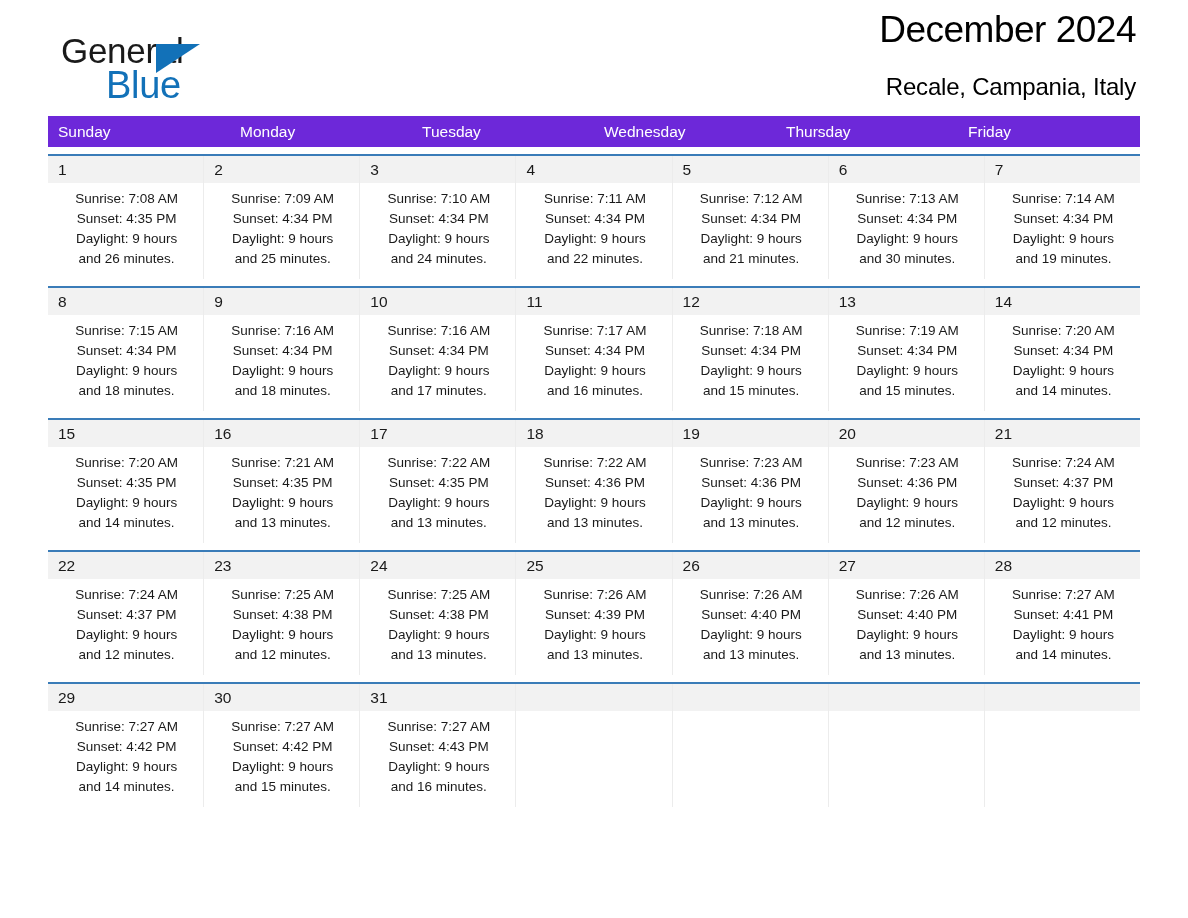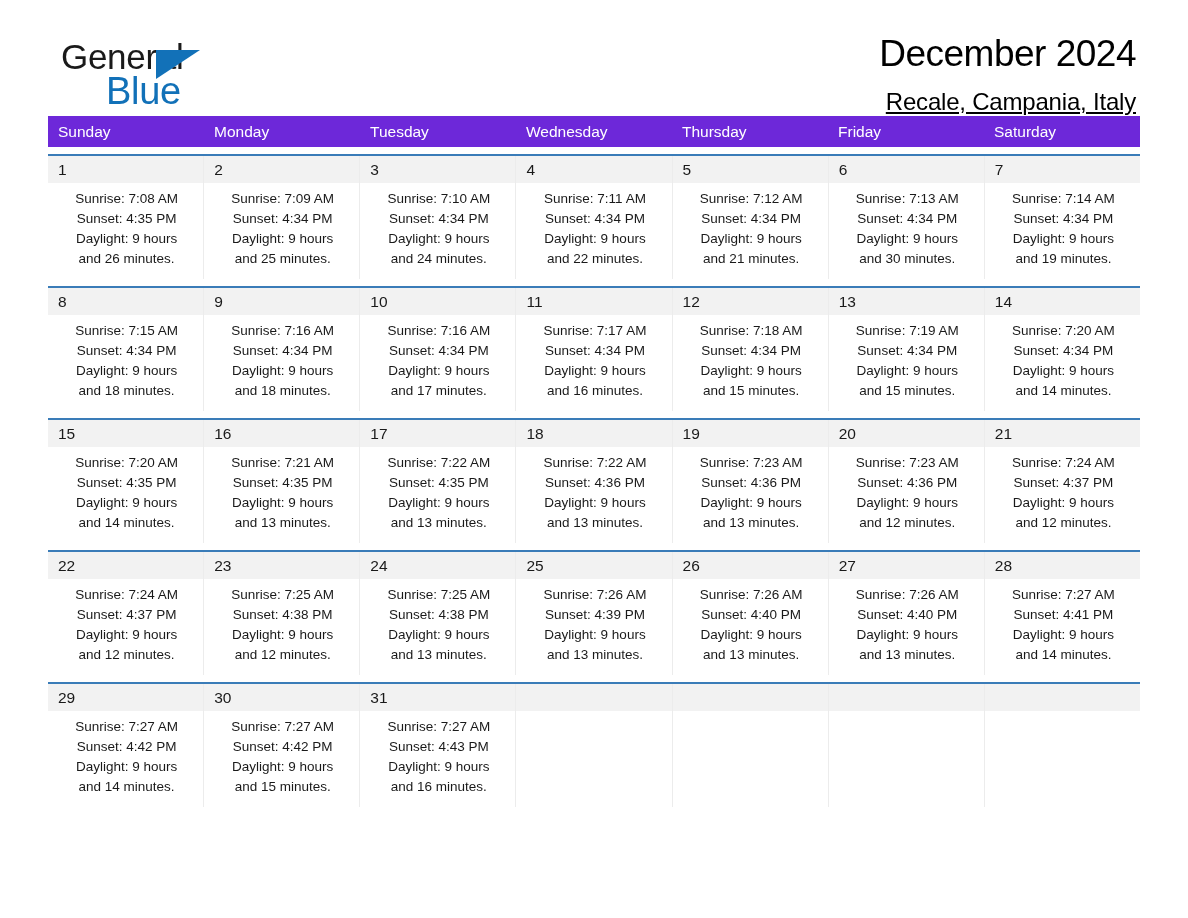--- a/index.html
+++ b/index.html
@@ -18,21 +18,21 @@
     position: relative;
     width: 1188px;
     height: 918px;
     box-sizing: border-box;
     padding: 0 48px;
   }
 
   
   .header {
     display: flex;
-    align-items: center;
+    align-items: flex-end;
     justify-content: space-between;
     padding-top: 44px;
     height: 102px;
     box-sizing: border-box;
   }
   .brand {
     position: relative;
     width: 180px;
     height: 70px;
     margin-left: 13px;
@@ -75,23 +75,22 @@
     line-height: 50px;
     font-weight: 400;
     color: #000000;
     letter-spacing: -0.5px;
   }
   .location {
     font-size: 24px;
     line-height: 30px;
     font-weight: 400;
     color: #000000;
-    margin-top: 8px;
+    margin-top: 17px;
     letter-spacing: -0.2px;
-    text-decoration: underline;
   }
 
   
   .calendar {
     margin-top: 14px;
   }
   .weekday-row {
     display: flex;
     background: #6d28d9;
     height: 31px;
@@ -173,21 +172,20 @@
   </div>
 
   <div class="calendar">
     <div class="weekday-row">
       <div class="weekday-cell">Sunday</div>
       <div class="weekday-cell">Monday</div>
       <div class="weekday-cell">Tuesday</div>
       <div class="weekday-cell">Wednesday</div>
       <div class="weekday-cell">Thursday</div>
       <div class="weekday-cell">Friday</div>
-      <div class="weekday-cell">Saturday</div>
     </div>
 
     <div class="week">
       <div class="week-row">
         <div class="day-cell">
           <div class="day-number">1</div>
           <div class="day-body">
             <div class="day-line">Sunrise: 7:08 AM</div>
             <div class="day-line">Sunset: 4:35 PM</div>
             <div class="day-line">Daylight: 9 hours</div>

